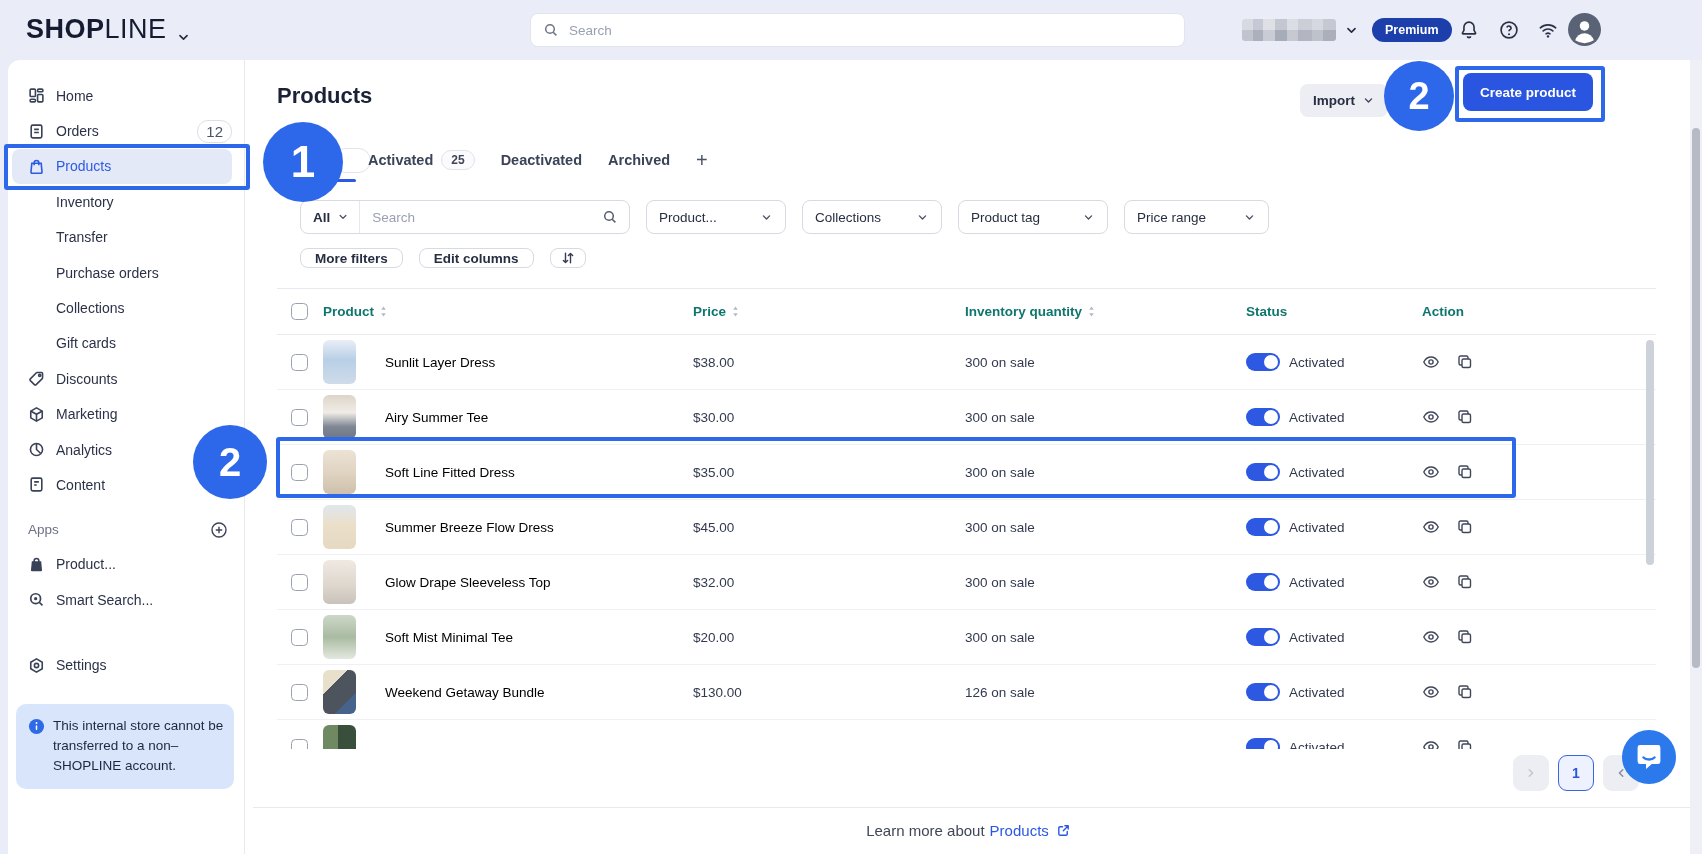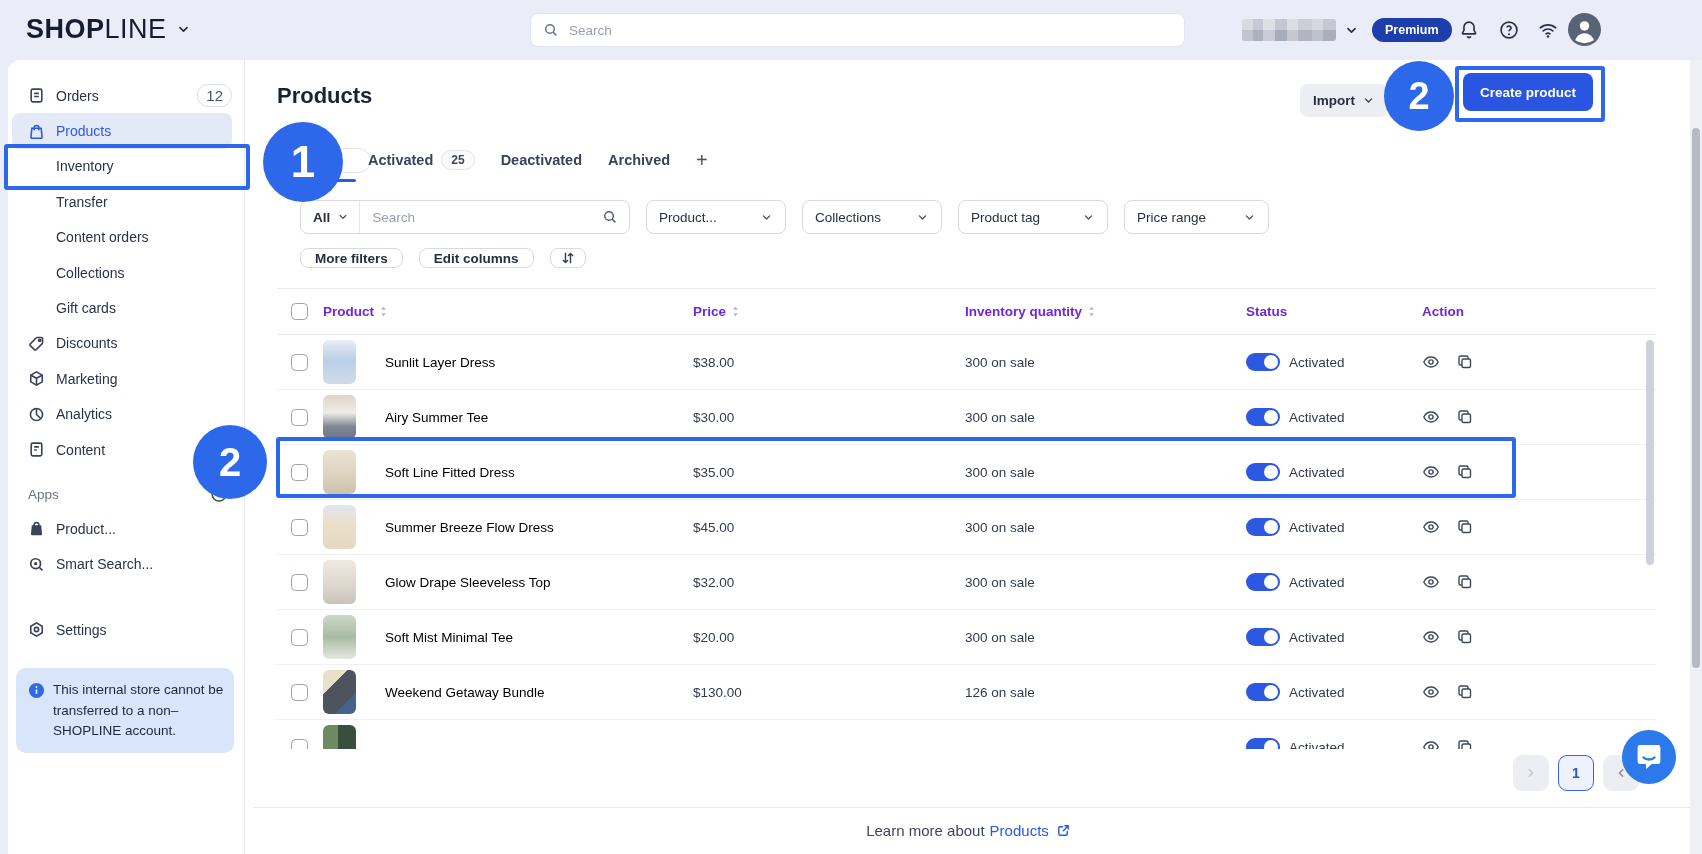--- a/index.html
+++ b/index.html
@@ -1,21 +1,21 @@
 <!DOCTYPE html>
 <html><head>
 <meta charset="utf-8">
 <style>
   html,body{margin:0;padding:0;}
   body{font-family:"Liberation Sans",sans-serif;background:#dfe3f1;}
   .stage{position:relative;width:1702px;height:854px;background:#eaedf8;overflow:hidden;}
 
   
   .topbar{position:absolute;top:0;left:0;width:100%;height:60px;background:#eaedf8;}
-  .logo{position:absolute;left:26px;top:14px;display:flex;align-items:center;gap:9px;color:#151b31;}
+  .logo{position:absolute;left:26px;top:14px;display:flex;align-items:flex-end;gap:9px;color:#151b31;}
   .logo .lt{font-size:27px;letter-spacing:.5px;}
   .logo .lt b{font-weight:800;}
   .logo .lt span{font-weight:400;}
   .chev14{width:15px;height:15px;color:#262d42;}
   .top-search{position:absolute;left:530px;top:13px;width:655px;height:34px;background:#fff;border:1px solid #e2e5f0;border-radius:8px;display:flex;align-items:center;padding:0 12px;box-sizing:border-box;gap:8px;}
   .top-search svg{width:16px;height:16px;color:#6d7488;flex:none;}
   .top-search input{border:none;outline:none;flex:1;font-size:13.5px;font-family:inherit;color:#2c3348;background:transparent;}
   .top-search input::placeholder{color:#9aa0b2;}
   .pixel-name{position:absolute;left:1242px;top:19px;width:94px;height:22px;border-radius:3px;opacity:.95;filter:blur(.6px);
     background-image:
@@ -66,21 +66,21 @@
   .search-combo input::placeholder{color:#9aa0b2;}
   .search-combo .mag{width:16px;height:16px;color:#555d72;margin-right:11px;flex:none;}
   .dropdown{justify-content:space-between;padding:0 12px;cursor:pointer;}
   .dropdown svg{width:13px;height:13px;color:#4a5166;}
   .btn-plain{height:20px;box-sizing:border-box;border:1px solid #d7dae3;border-radius:8px;background:#fff;display:flex;align-items:center;padding:0 14px;font-size:13.5px;font-weight:600;color:#272e42;cursor:pointer;}
   .sort-btn{width:36px;justify-content:center;padding:0;}
   .sort-btn svg{width:16px;height:16px;color:#363d52;}
 
   
   .table{position:absolute;left:32px;top:228px;width:1379px;}
-  .thead{display:grid;grid-template-columns:46px 370px 272px 281px 176px 1fr;align-items:center;height:45px;border-top:1px solid #e7e9ee;border-bottom:1px solid #e7e9ee;font-size:13.5px;font-weight:600;color:#6d28d9;}
+  .thead{display:grid;grid-template-columns:46px 370px 272px 281px 176px 1fr;align-items:center;height:45px;border-top:1px solid #e7e9ee;border-bottom:1px solid #e7e9ee;font-size:13.5px;font-weight:600;color:#0f766e;}
   .th{display:flex;align-items:center;gap:5px;}
   .th .ud{width:9px;height:13px;color:#b3b9c6;}
   .th:first-of-type{padding-left:15px;}
   .rows{height:414px;overflow:hidden;}
   .trow{display:grid;grid-template-columns:46px 62px 308px 272px 281px 176px 1fr;align-items:center;height:54px;border-bottom:1px solid #eef0f4;font-size:13.5px;color:#323a4e;}
   .cbx{width:17px;height:17px;border:1.6px solid #9aa1b1;border-radius:4.5px;background:#fff;box-sizing:border-box;margin-left:14px;cursor:pointer;}
   .thumb{width:33px;height:44px;border-radius:6px;background:#ddd;}
   .t1{background:linear-gradient(180deg,#e9eef6 0%,#b9cfe6 45%,#cfdbea 100%);}
   .t2{background:linear-gradient(180deg,#ded5c9 0%,#f0ece6 40%,#7f8794 72%,#6f7786 100%);}
   .t3{background:linear-gradient(180deg,#ece3d6 0%,#e0d4c2 50%,#cec0ab 100%);}
@@ -310,39 +310,45 @@
         <use href="#i-person"></use>
       </svg>
   </div>
 
   <div class="shell">
 
     <aside class="sidebar">
       <ul class="sb-list" id="sb-main">
           <li class="sb-item">
             <svg class="ic">
+              <use href="#i-home"></use>
+            </svg>
+            <span>Home</span>
+          </li>
+          <li class="sb-item">
+            <svg class="ic">
               <use href="#i-orders"></use>
             </svg>
             <span>Orders</span>
             <span class="sb-badge">12</span>
           </li>
           <li class="sb-item active">
             <svg class="ic">
               <use href="#i-products"></use>
             </svg>
             <span>Products</span>
           </li>
           <li class="sb-item indent">
             <span>Inventory</span>
           </li>
           <li class="sb-item indent">
             <span>Transfer</span>
           </li>
           <li class="sb-item indent">
-            <span>Content orders</span>
+            <span>Purchase orders</span>
           </li>
           <li class="sb-item indent">
             <span>Collections</span>
           </li>
           <li class="sb-item indent">
             <span>Gift cards</span>
           </li>
           <li class="sb-item">
             <svg class="ic">
               <use href="#i-discounts"></use>

